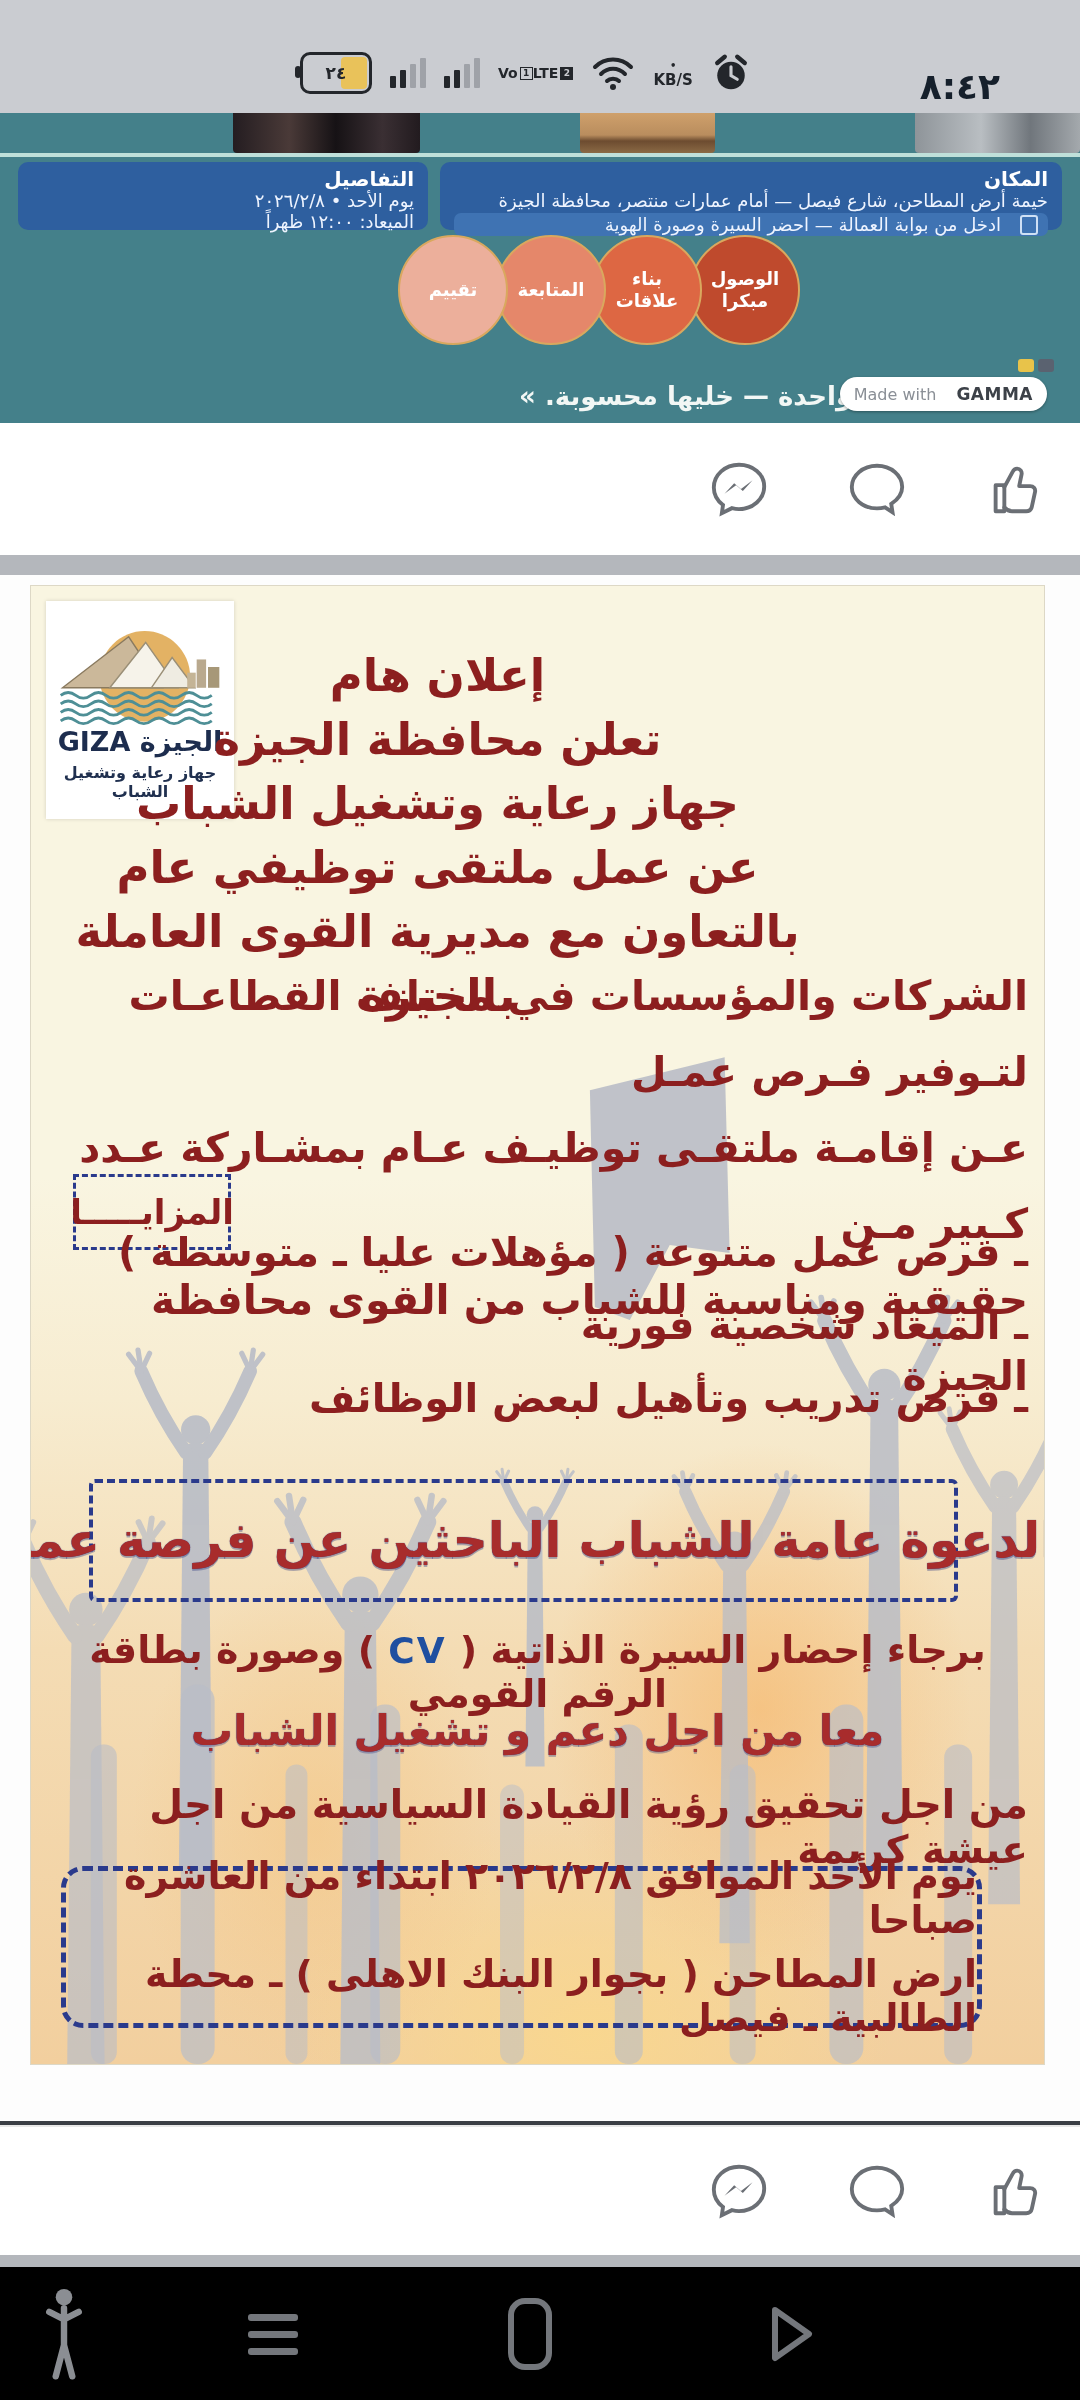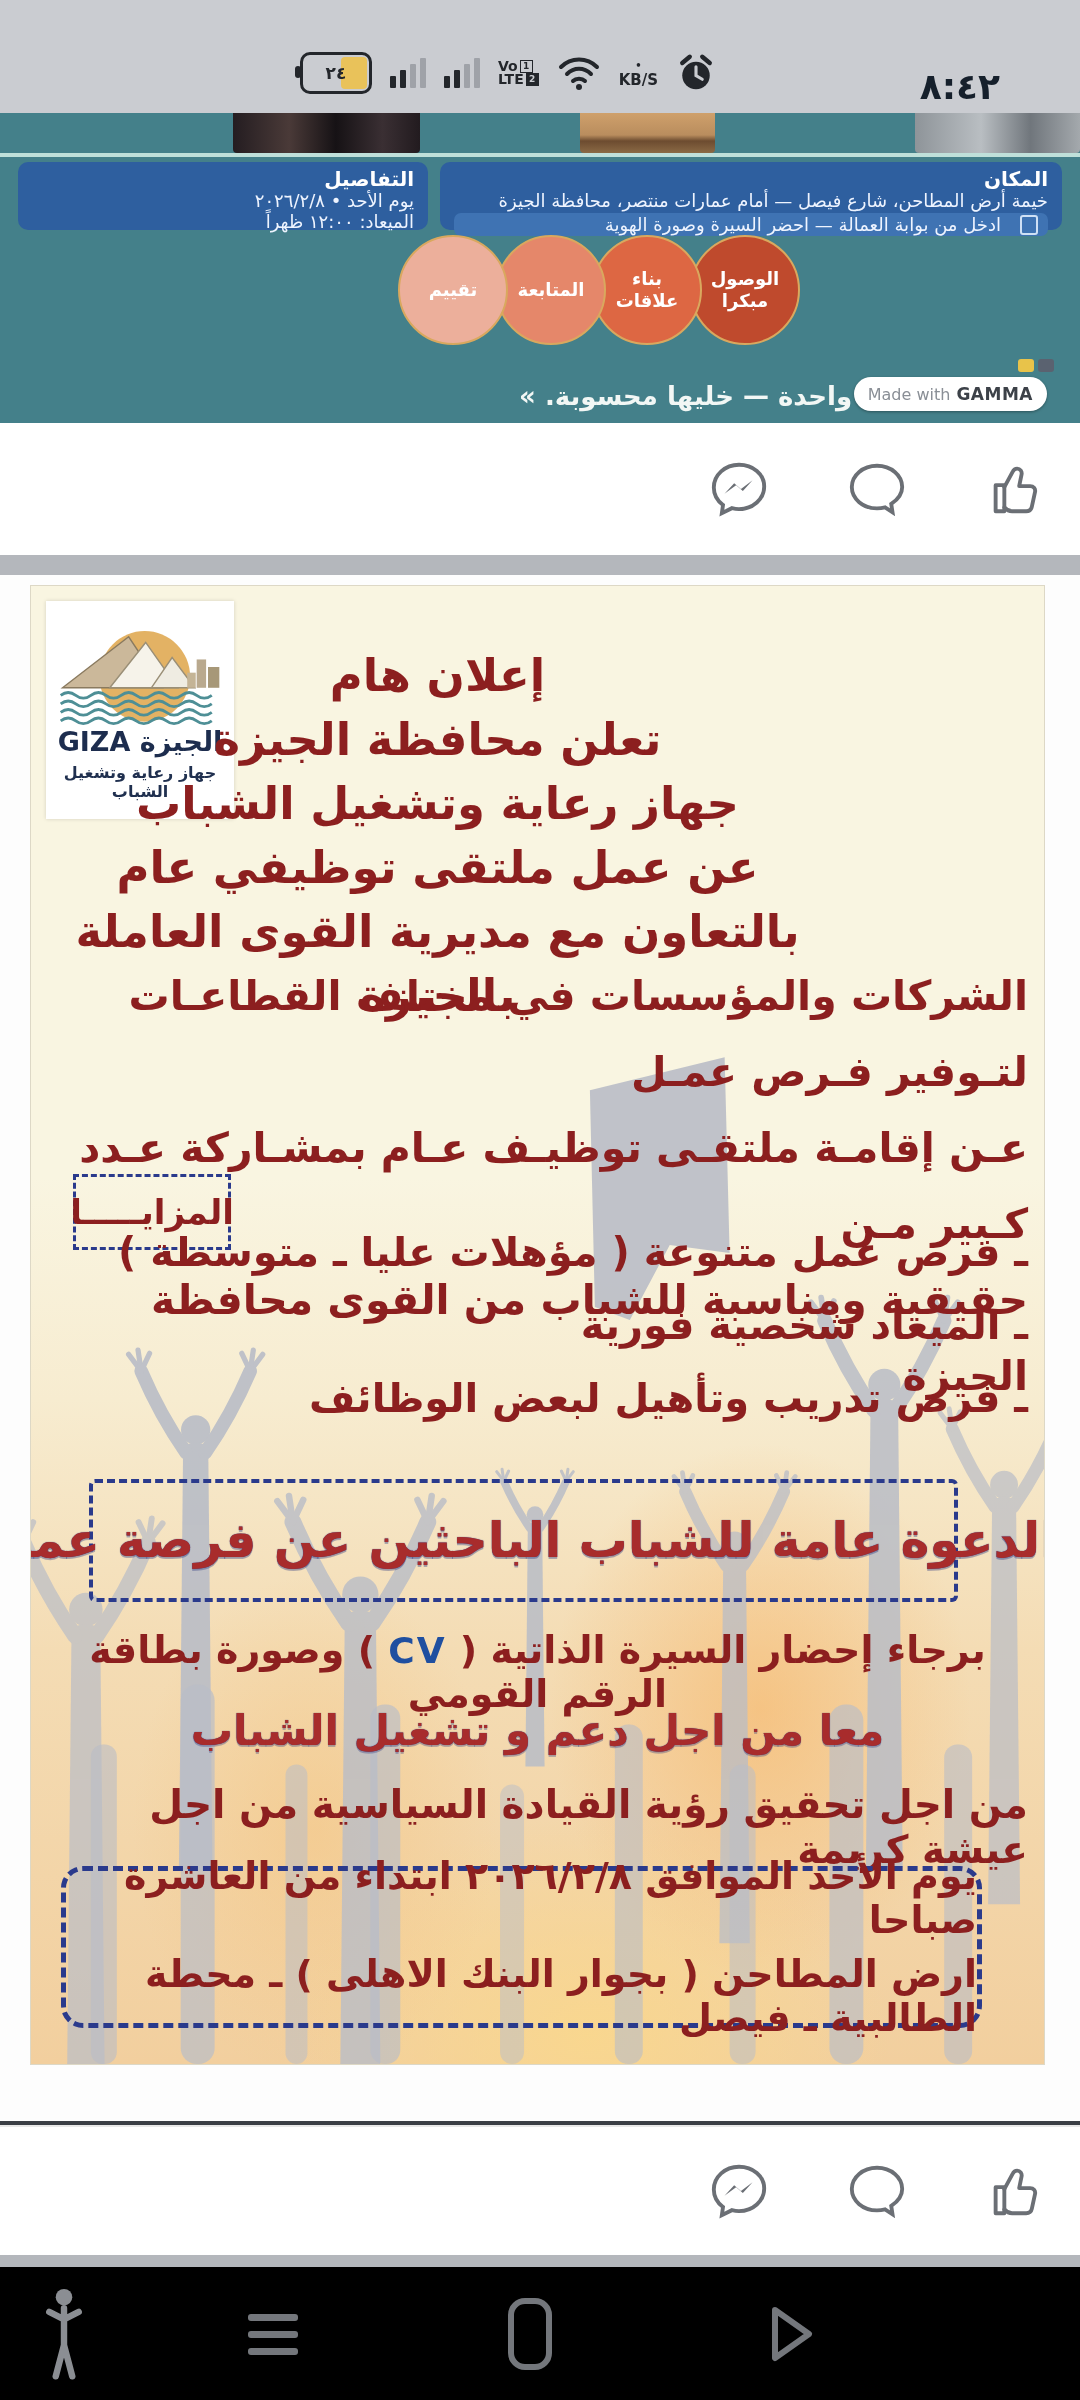--- a/index.html
+++ b/index.html
@@ -10,21 +10,21 @@
   
   .status-bar{position:absolute;top:0;left:0;width:1080px;height:113px;background:#caccd1;}
   .sb-cluster{position:absolute;left:300px;top:52px;display:flex;align-items:center;gap:18px;direction:ltr;}
   .battery{position:relative;width:66px;height:36px;border:3px solid #23262b;border-radius:10px;background:#caccd1;display:flex;align-items:center;justify-content:center;}
   .battery:before{content:"";position:absolute;left:-8px;top:11px;width:6px;height:12px;background:#23262b;border-radius:3px;}
   .battery .fill{position:absolute;right:2px;top:2px;bottom:2px;width:26px;background:#e9c25a;border-radius:4px;}
   .battery .pct{position:relative;font-size:17px;font-weight:bold;color:#23262b;z-index:1;}
   .sigbars{display:flex;align-items:flex-end;gap:4px;height:30px;}
   .sigbars i{display:block;width:6px;background:#23262b;border-radius:1px;}
   .sigbars i.dim{background:#9fa2a8;}
-  .volte{display:flex;flex-direction:column;line-height:13px;font-size:14px;font-weight:bold;color:#23262b;}
+  .volte{display:flex;line-height:13px;font-size:14px;font-weight:bold;color:#23262b;}
   .volte .row{display:flex;align-items:center;gap:2px;}
   .volte .badge{display:inline-block;width:11px;height:11px;font-size:9px;line-height:11px;text-align:center;border:1.5px solid #23262b;color:#23262b;}
   .volte .badge.filled{background:#23262b;color:#caccd1;}
   .kbs{display:flex;flex-direction:column;align-items:center;font-size:15px;font-weight:bold;color:#23262b;line-height:14px;}
   .kbs .dot{font-size:10px;}
   .sb-time{position:absolute;right:80px;top:66px;font-size:36px;font-weight:bold;color:#16202c;}
   
   .gamma-card{position:absolute;top:113px;left:0;width:1080px;height:310px;background:#44808a;direction:rtl;}
   .photo{position:absolute;top:0;height:40px;border-radius:0 0 4px 4px;}
   .photo.p1{left:233px;width:187px;background:linear-gradient(90deg,#241d21,#4a3a38 30%,#161215 55%,#3a2f33 80%,#221b1f);}
@@ -39,21 +39,21 @@
   .box-location .inner .ln{flex:1;}
   .doc-chip{width:14px;height:16px;border:2px solid #cfe0f5;border-radius:3px;flex:0 0 auto;}
   .box-details{left:18px;width:410px;}
   .circles{position:absolute;top:122px;right:280px;width:520px;height:116px;}
   .circle{position:absolute;top:0;width:110px;height:110px;border-radius:50%;border:2px solid #d9a85e;display:flex;align-items:center;justify-content:center;text-align:center;color:#fff;font-size:18px;font-weight:bold;line-height:22px;padding:10px;box-sizing:border-box;}
   .circle.c0{right:0;}
   .circle.c1{right:98px;}
   .circle.c2{right:194px;}
   .circle.c3{right:292px;}
   .card-footer-text{position:absolute;right:171px;top:268px;color:#f2f7f5;font-size:26px;font-weight:bold;}
-  .gamma-badge{position:absolute;right:33px;top:264px;height:34px;background:#fff;border-radius:18px;display:flex;align-items:center;gap:6px;padding:0 14px;box-shadow:0 1px 3px rgba(0,0,0,.35);direction:ltr;}
+  .gamma-badge{position:absolute;right:33px;top:264px;height:34px;background:#fff;border-radius:18px;display:flex;align-items:center;gap:20px;padding:0 14px;box-shadow:0 1px 3px rgba(0,0,0,.35);direction:ltr;}
   .gamma-badge .pre{font-size:16px;color:#8a8f96;}
   .gamma-badge .brand{font-size:17px;font-weight:bold;color:#3c4148;letter-spacing:.5px;}
   .gamma-mini-icons{position:absolute;right:26px;top:246px;display:flex;gap:4px;direction:ltr;}
   .gamma-mini-icons i{display:block;width:16px;height:13px;border-radius:3px;}
   .gamma-mini-icons i.y{background:#e8c34a;}
   .gamma-mini-icons i.d{background:#5a6270;}
   
   .reactions{position:absolute;left:0;width:1080px;background:#fff;display:flex;justify-content:flex-end;align-items:center;gap:76px;padding-right:34px;box-sizing:border-box;}
   .reactions.row1{top:423px;height:132px;}
   .reactions.row2{top:2125px;height:130px;border-top:2px solid #e8e8e8;}

